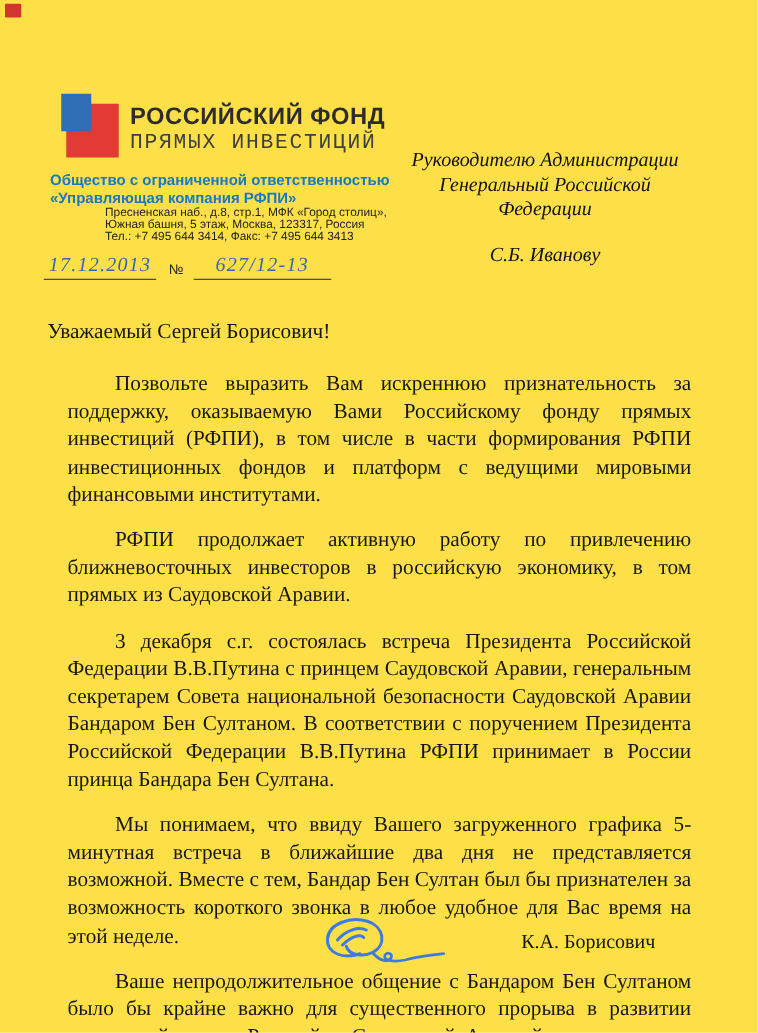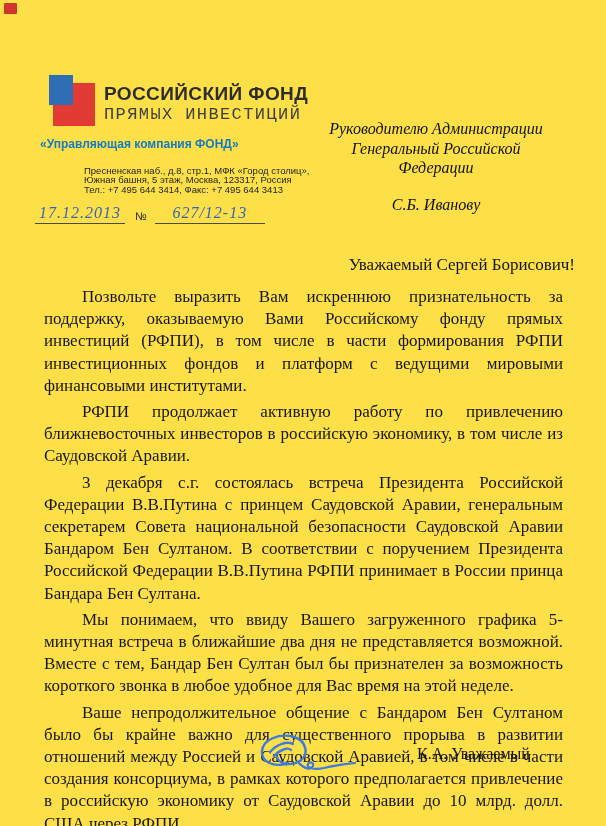--- a/index.html
+++ b/index.html
@@ -66,30 +66,30 @@
   }
 
   
   .recipient{
     left:318px;top:119px;width:236px;
     text-align:center;font-size:16px;line-height:19.5px;color:#111;font-style:italic;
   }
   .recipient .name{margin-top:17px;}
 
   .salutation{
-    left:48px;top:255px;width:527px;
-    text-align:right;font-size:17px;color:#141414;
+    left:38px;top:255px;width:527px;
+    text-align:left;font-size:17px;color:#141414;
   }
 
   .body-text{
     left:40px;top:282px;width:527px;
     font-size:17px;line-height:22.2px;color:#161616;
     text-align:justify;
   }
-  .body-text p{margin:4px;text-indent:38px;text-align:justify;}
+  .body-text p{margin:14px;text-indent:38px;text-align:justify;}
   .body-text p:after{content:"";display:inline-block;width:0;}
 
   
   .closing{
     left:40px;top:731px;
     font-size:16px;line-height:20px;color:#141414;white-space:nowrap;
   }
   .sig-svg{left:250px;top:730px;}
   .signer{
     left:417px;top:745px;
@@ -102,21 +102,22 @@
 <div class="page">
 
   <div class="abs corner-mark"></div>
 
   <div class="abs logo-red"></div>
   <div class="abs logo-blue"></div>
   <div class="abs logo-title1">РОССИЙСКИЙ ФОНД</div>
   <div class="abs logo-title2">ПРЯМЫХ ИНВЕСТИЦИЙ</div>
 
   <div class="abs org-block">
-    <div>«Управляющая компания ФОНД»</div>
+    <div>Общество с ограниченной ответственностью</div>
+    <div>«Управляющая компания РФПИ»</div>
   </div>
 
   <div class="abs addr-block">
     <div>Пресненская наб., д.8, стр.1, МФК «Город столиц»,</div>
     <div>Южная башня, 5 этаж, Москва, 123317, Россия</div>
     <div>Тел.: +7 495 644 3414, Факс: +7 495 644 3413</div>
   </div>
 
   <div class="abs ref-line">
     <div class="ref-slot date">
@@ -131,27 +132,27 @@
   <div class="abs recipient">
     <div>Руководителю Администрации</div>
     <div>Генеральный Российской Федерации</div>
     <div class="name">С.Б. Иванову</div>
   </div>
 
   <div class="abs salutation">Уважаемый Сергей Борисович!</div>
 
   <div class="abs body-text">
     <p>Позвольте выразить Вам искреннюю признательность за поддержку, оказываемую Вами Российскому фонду прямых инвестиций (РФПИ), в том числе в части формирования РФПИ инвестиционных фондов и платформ с ведущими мировыми финансовыми институтами.</p>
-    <p>РФПИ продолжает активную работу по привлечению ближневосточных инвесторов в российскую экономику, в том числе из Саудовской Аравии.</p>
+    <p>РФПИ продолжает активную работу по привлечению ближневосточных инвесторов в российскую экономику, в том прямых из Саудовской Аравии.</p>
     <p>3 декабря с.г. состоялась встреча Президента Российской Федерации В.В.Путина с принцем Саудовской Аравии, генеральным секретарем Совета национальной безопасности Саудовской Аравии Бандаром Бен Султаном. В соответствии с поручением Президента Российской Федерации В.В.Путина РФПИ принимает в России принца Бандара Бен Султана.</p>
     <p>Мы понимаем, что ввиду Вашего загруженного графика 5-минутная встреча в ближайшие два дня не представляется возможной. Вместе с тем, Бандар Бен Султан был бы признателен за возможность короткого звонка в любое удобное для Вас время на этой неделе.</p>
     <p>Ваше непродолжительное общение с Бандаром Бен Султаном было бы крайне важно для существенного прорыва в развитии отношений между Россией и Саудовской Аравией, в том числе в части создания консорциума, в рамках которого предполагается привлечение в российскую экономику от Саудовской Аравии до 10 млрд. долл. США через РФПИ.</p>
   </div>
 
 
   <svg class="abs sig-svg" width="110" height="50" viewBox="0 0 110 50" fill="none">
     <path d="M38 33 C 24 38, 11 32, 12 21 C 13 9, 30 3, 44 7 C 57 11, 60 26, 48 32 C 40 36, 29 34, 27 27 M 20 22 C 27 14, 37 11, 43 14 M 24 26 C 31 19, 38 17, 41 20" stroke="#3d7be0" stroke-width="2.4" stroke-linecap="round"></path>
     <path d="M48 32 C 53 38, 60 41, 63 36 C 64 33, 60 31, 58 34 C 56 38, 64 40, 74 38 C 86 35, 96 34, 105 33" stroke="#3d7be0" stroke-width="2.2" stroke-linecap="round"></path>
   </svg>
 
-  <div class="abs signer">К.А. Уважаемый</div>
+  <div class="abs signer">К.А. Борисович</div>
 
 </div>
 
 </body></html>

